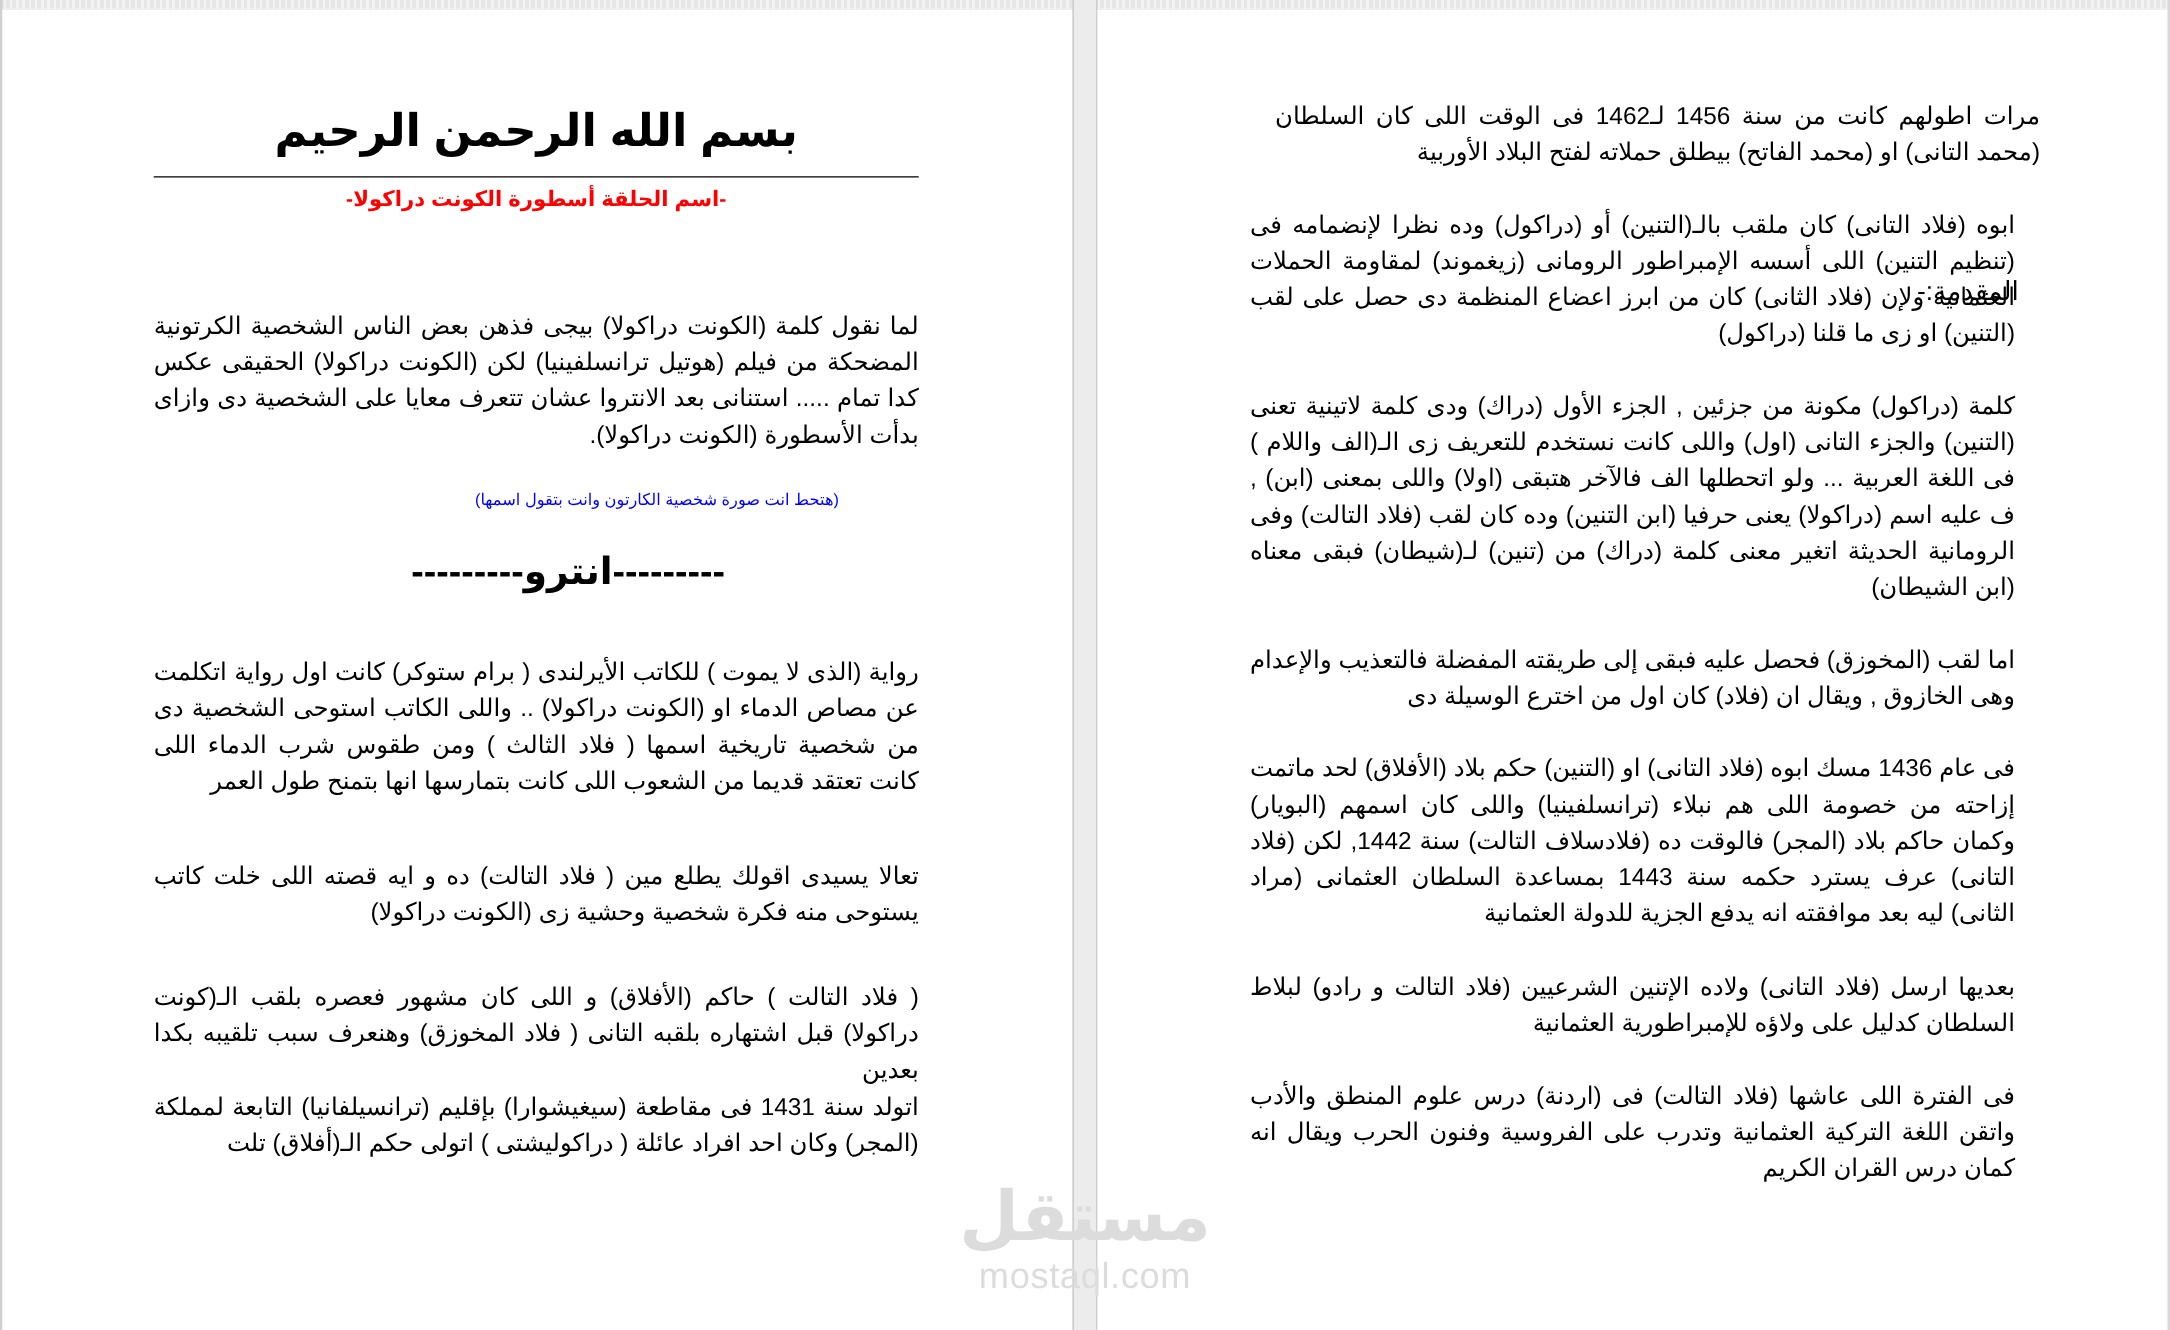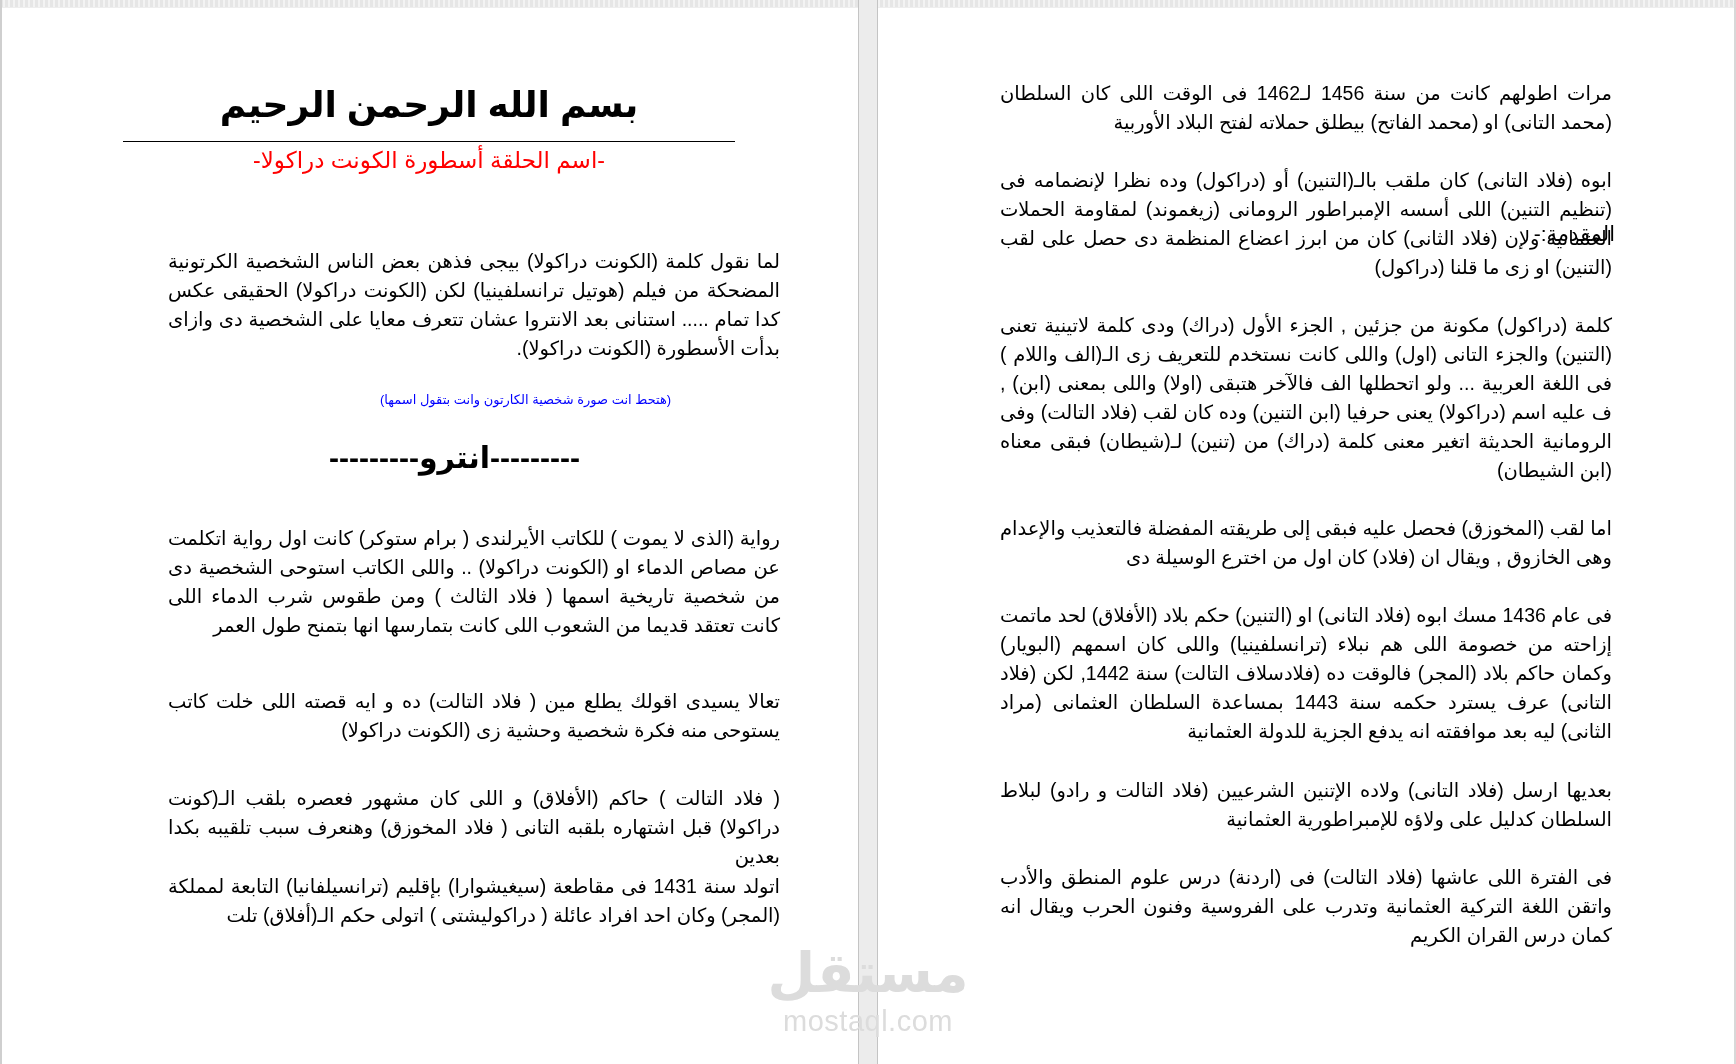--- a/index.html
+++ b/index.html
@@ -34,30 +34,30 @@
 
   .basmala {
     left: 123px; width: 612px; top: 80px; text-align: center;
     font-size: 36px; font-weight: bold; line-height: 50px; direction: rtl;
   }
   .title-rule {
     left: 123px; top: 141px; width: 612px; height: 0; border-top: 1.5px solid #000;
   }
   .episode-title {
     left: 123px; width: 612px; top: 143px; text-align: center; direction: rtl;
-    font-size: 23px; font-weight: normal; color: #ff0000; line-height: 34px;
+    font-size: 17px; font-weight: bold; color: #ff0000; line-height: 34px;
   }
   .section-heading {
     right: 121px; top: 220px; font-size: 21px; font-weight: normal; line-height: 28px; direction: rtl;
   }
   .para {
     font-size: 19.5px; line-height: 29px; direction: rtl; text-align: justify;
     text-align-last: right;
   }
-  .lp { left: 123px; width: 612px; margin-left: 45px; }
+  .lp { left: 123px; width: 612px; }
   .rp { left: 1000px; width: 612px; }
   .note {
     left: 380px; width: 353px; top: 390px; direction: rtl; text-align: left;
     font-size: 13px; font-weight: normal; color: #0000ff; line-height: 20px;
   }
   .intro-heading {
     left: 280px; width: 300px; top: 438px; text-align: right;
     font-size: 30px; font-weight: bold; line-height: 40px; direction: rtl;
   }
   .watermark {
@@ -86,21 +86,21 @@
 
 <div class="abs note">(هتحط انت صورة شخصية الكارتون وانت بتقول اسمها)</div>
 
 <div class="abs intro-heading">---------انترو---------</div>
 
 <div class="abs para lp" style="top:524px;">رواية (الذى لا يموت ) للكاتب الأيرلندى ( برام ستوكر) كانت اول رواية اتكلمت عن مصاص الدماء او (الكونت دراكولا) .. واللى الكاتب استوحى الشخصية دى من شخصية تاريخية اسمها ( فلاد الثالث ) ومن طقوس شرب الدماء اللى كانت تعتقد قديما من الشعوب اللى كانت بتمارسها انها بتمنح طول العمر</div>
 <div class="abs para lp" style="top:687px;">تعالا يسيدى اقولك يطلع مين ( فلاد التالت) ده و ايه قصته اللى خلت كاتب يستوحى منه فكرة شخصية وحشية زى (الكونت دراكولا)</div>
 <div class="abs para lp" style="top:784px;">( فلاد التالت ) حاكم (الأفلاق) و اللى كان مشهور فعصره بلقب الـ(كونت دراكولا) قبل اشتهاره بلقبه التانى ( فلاد المخوزق) وهنعرف سبب تلقيبه بكدا بعدين</div>
 <div class="abs para lp" style="top:872px;">اتولد سنة 1431 فى مقاطعة (سيغيشوارا) بإقليم (ترانسيلفانيا) التابعة لمملكة (المجر) وكان احد افراد عائلة ( دراكوليشتى ) اتولى حكم الـ(أفلاق) تلت</div>
 
-<div class="abs para rp" style="top:79px;">مرات اطولهم كانت من سنة 1456 لـ1462 فى الوقت اللى كان السلطان (محمد التانى) او (محمد الفاتح) بيطلق حملاته لفتح البلاد الأوربية</div>
+<div class="abs para rp" style="top:79px;margin-left:20px;">مرات اطولهم كانت من سنة 1456 لـ1462 فى الوقت اللى كان السلطان (محمد التانى) او (محمد الفاتح) بيطلق حملاته لفتح البلاد الأوربية</div>
 <div class="abs para rp" style="top:166px;">ابوه (فلاد التانى) كان ملقب بالـ(التنين) أو (دراكول) وده نظرا لإنضمامه فى (تنظيم التنين) اللى أسسه الإمبراطور الرومانى (زيغموند) لمقاومة الحملات العثمانية ولإن (فلاد الثانى) كان من ابرز اعضاع المنظمة دى حصل على لقب (التنين) او زى ما قلنا (دراكول)</div>
 <div class="abs para rp" style="top:311px;">كلمة (دراكول) مكونة من جزئين , الجزء الأول (دراك) ودى كلمة لاتينية تعنى (التنين) والجزء التانى (اول) واللى كانت نستخدم للتعريف زى الـ(الف واللام ) فى اللغة العربية ... ولو اتحطلها الف فالآخر هتبقى (اولا) واللى بمعنى (ابن) , ف عليه اسم (دراكولا) يعنى حرفيا (ابن التنين) وده كان لقب (فلاد التالت) وفى الرومانية الحديثة اتغير معنى كلمة (دراك) من (تنين) لـ(شيطان) فبقى معناه (ابن الشيطان)</div>
 <div class="abs para rp" style="top:514px;">اما لقب (المخوزق) فحصل عليه فبقى إلى طريقته المفضلة فالتعذيب والإعدام وهى الخازوق , ويقال ان (فلاد) كان اول من اخترع الوسيلة دى</div>
 <div class="abs para rp" style="top:601px;">فى عام 1436 مسك ابوه (فلاد التانى) او (التنين) حكم بلاد (الأفلاق) لحد ماتمت إزاحته من خصومة اللى هم نبلاء (ترانسلفينيا) واللى كان اسمهم (البويار) وكمان حاكم بلاد (المجر) فالوقت ده (فلادسلاف التالت) سنة 1442,  لكن (فلاد التانى) عرف يسترد حكمه سنة 1443 بمساعدة السلطان العثمانى (مراد الثانى) ليه بعد موافقته انه يدفع الجزية للدولة العثمانية</div>
 <div class="abs para rp" style="top:776px;">بعديها ارسل (فلاد التانى) ولاده الإتنين الشرعيين (فلاد التالت و رادو) لبلاط السلطان كدليل على ولاؤه للإمبراطورية العثمانية</div>
 <div class="abs para rp" style="top:863px;">فى الفترة اللى عاشها (فلاد التالت) فى (اردنة) درس علوم المنطق والأدب واتقن اللغة التركية العثمانية وتدرب على الفروسية وفنون الحرب ويقال انه كمان درس القران الكريم</div>
 
 <div class="abs watermark">
   <div class="wm-logo">مستقل</div>
   <div class="wm-text">mostaql.com</div>

